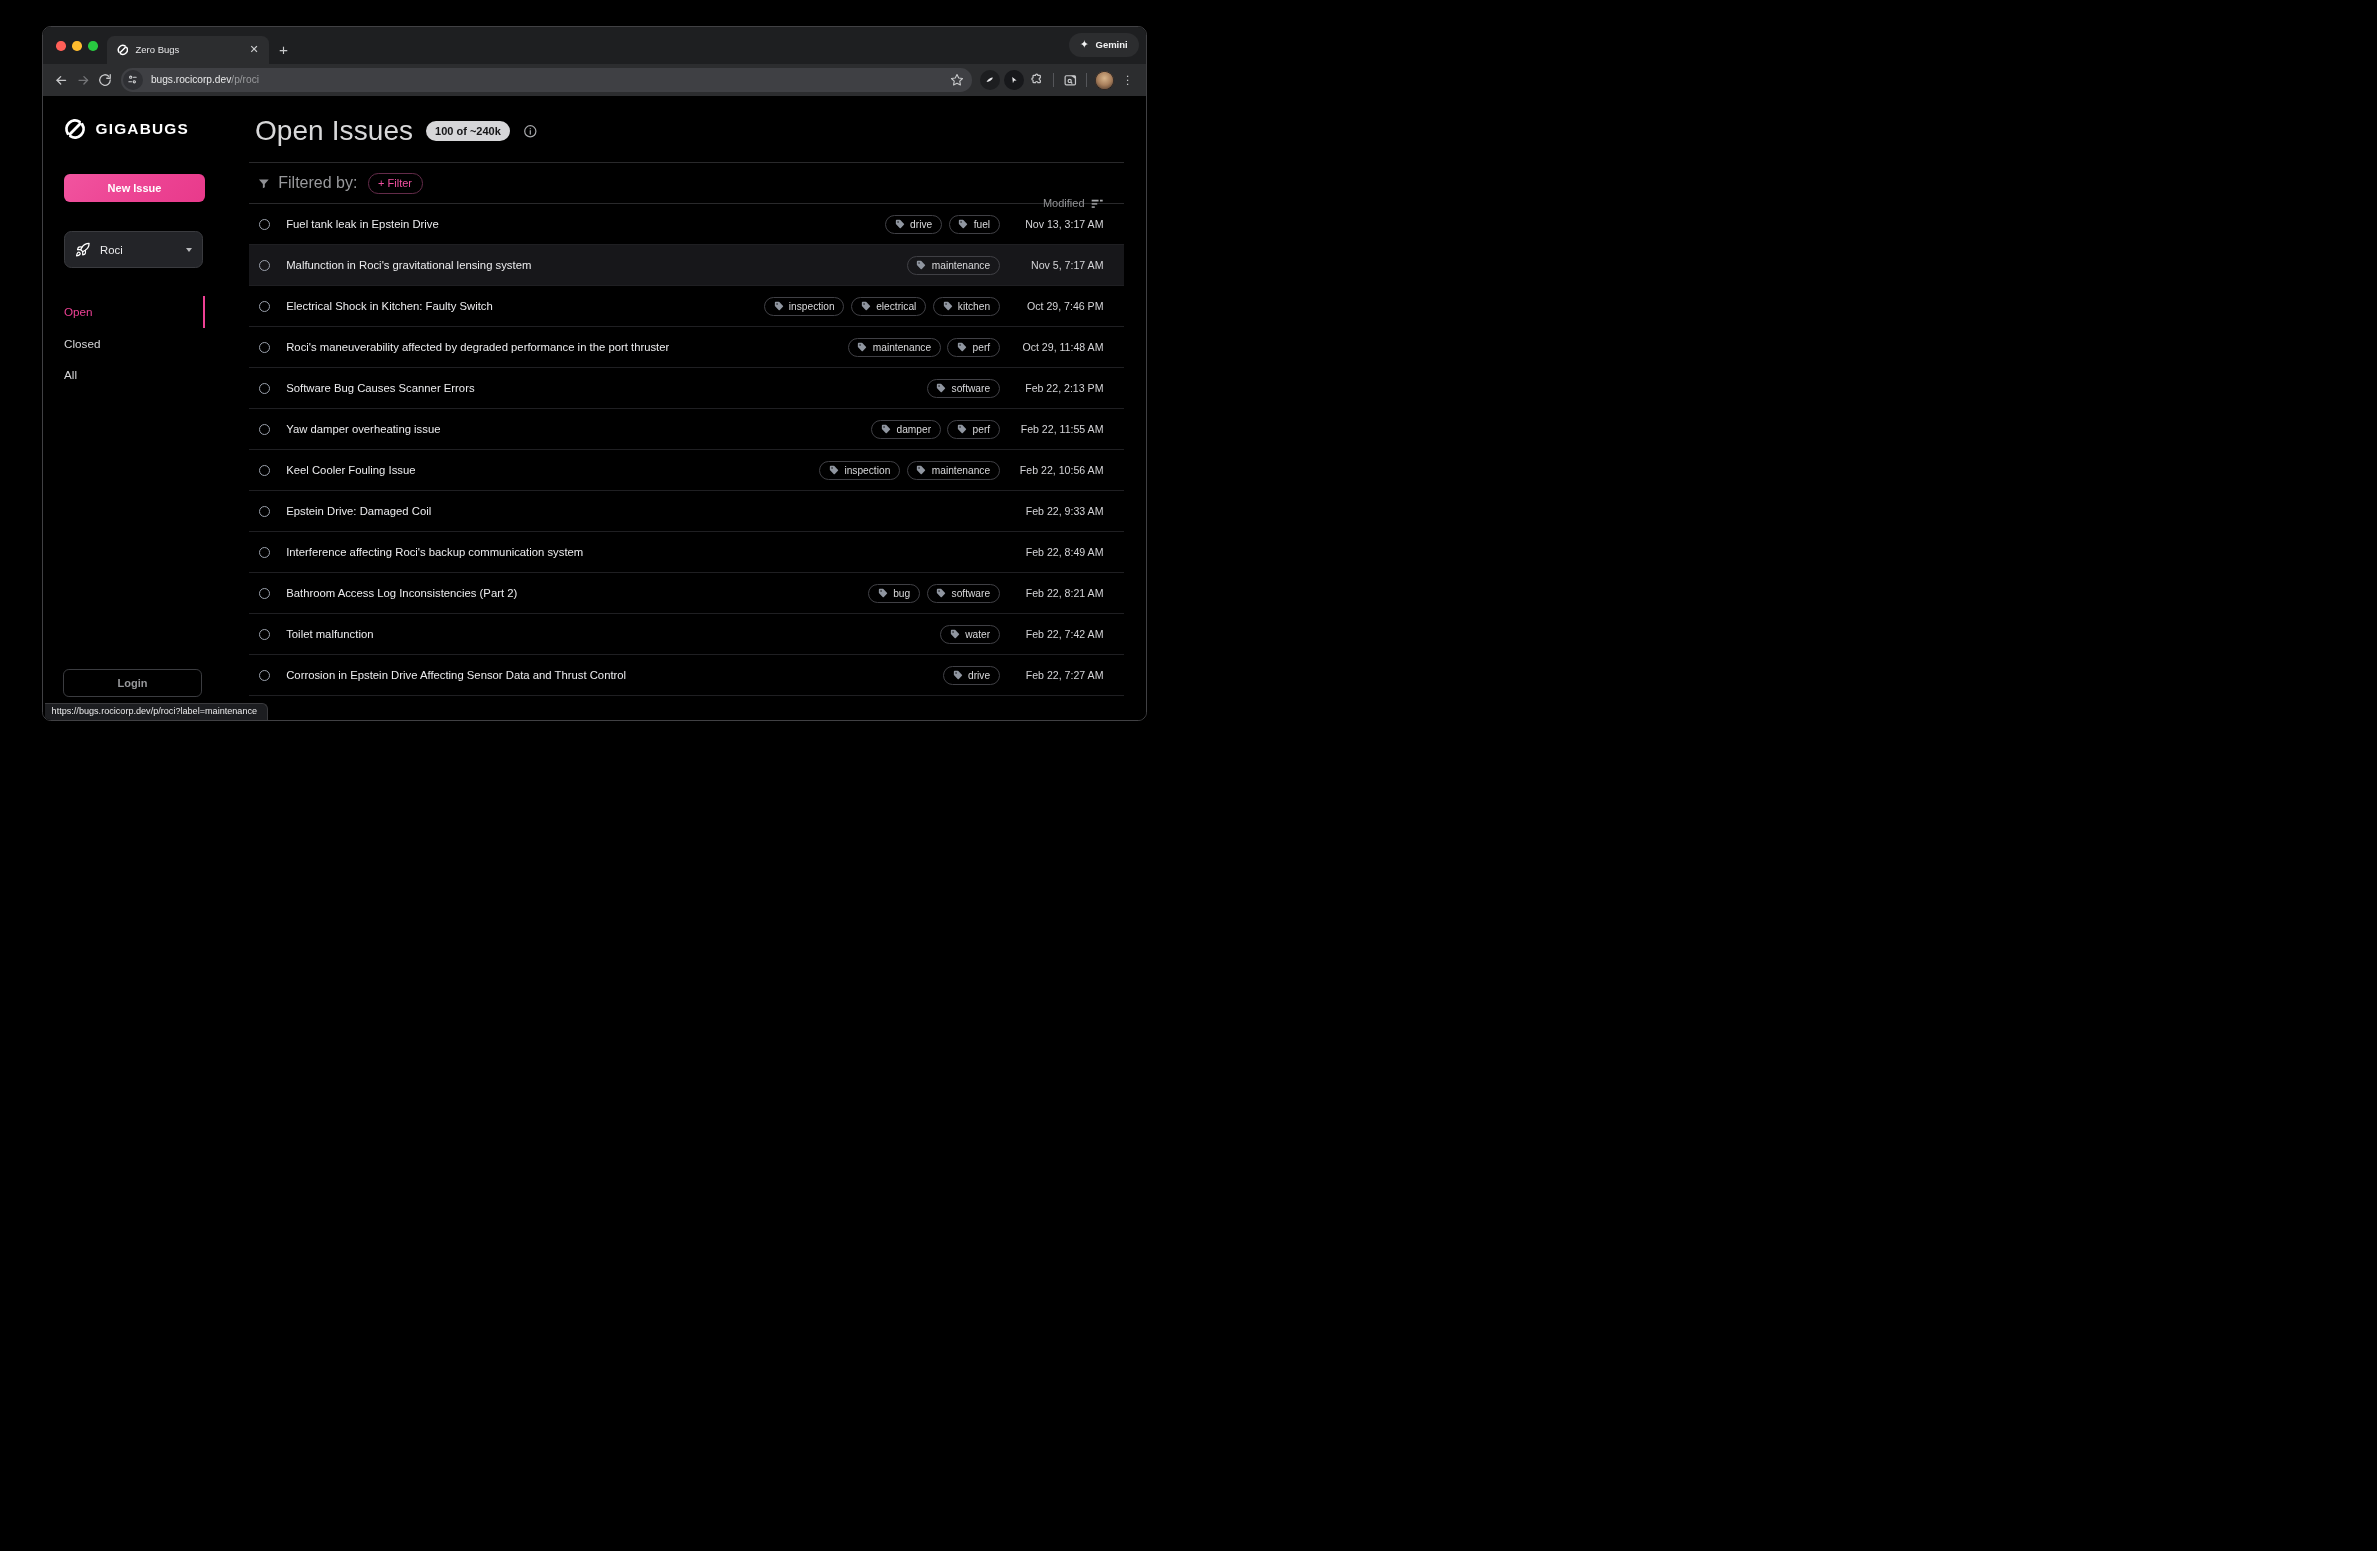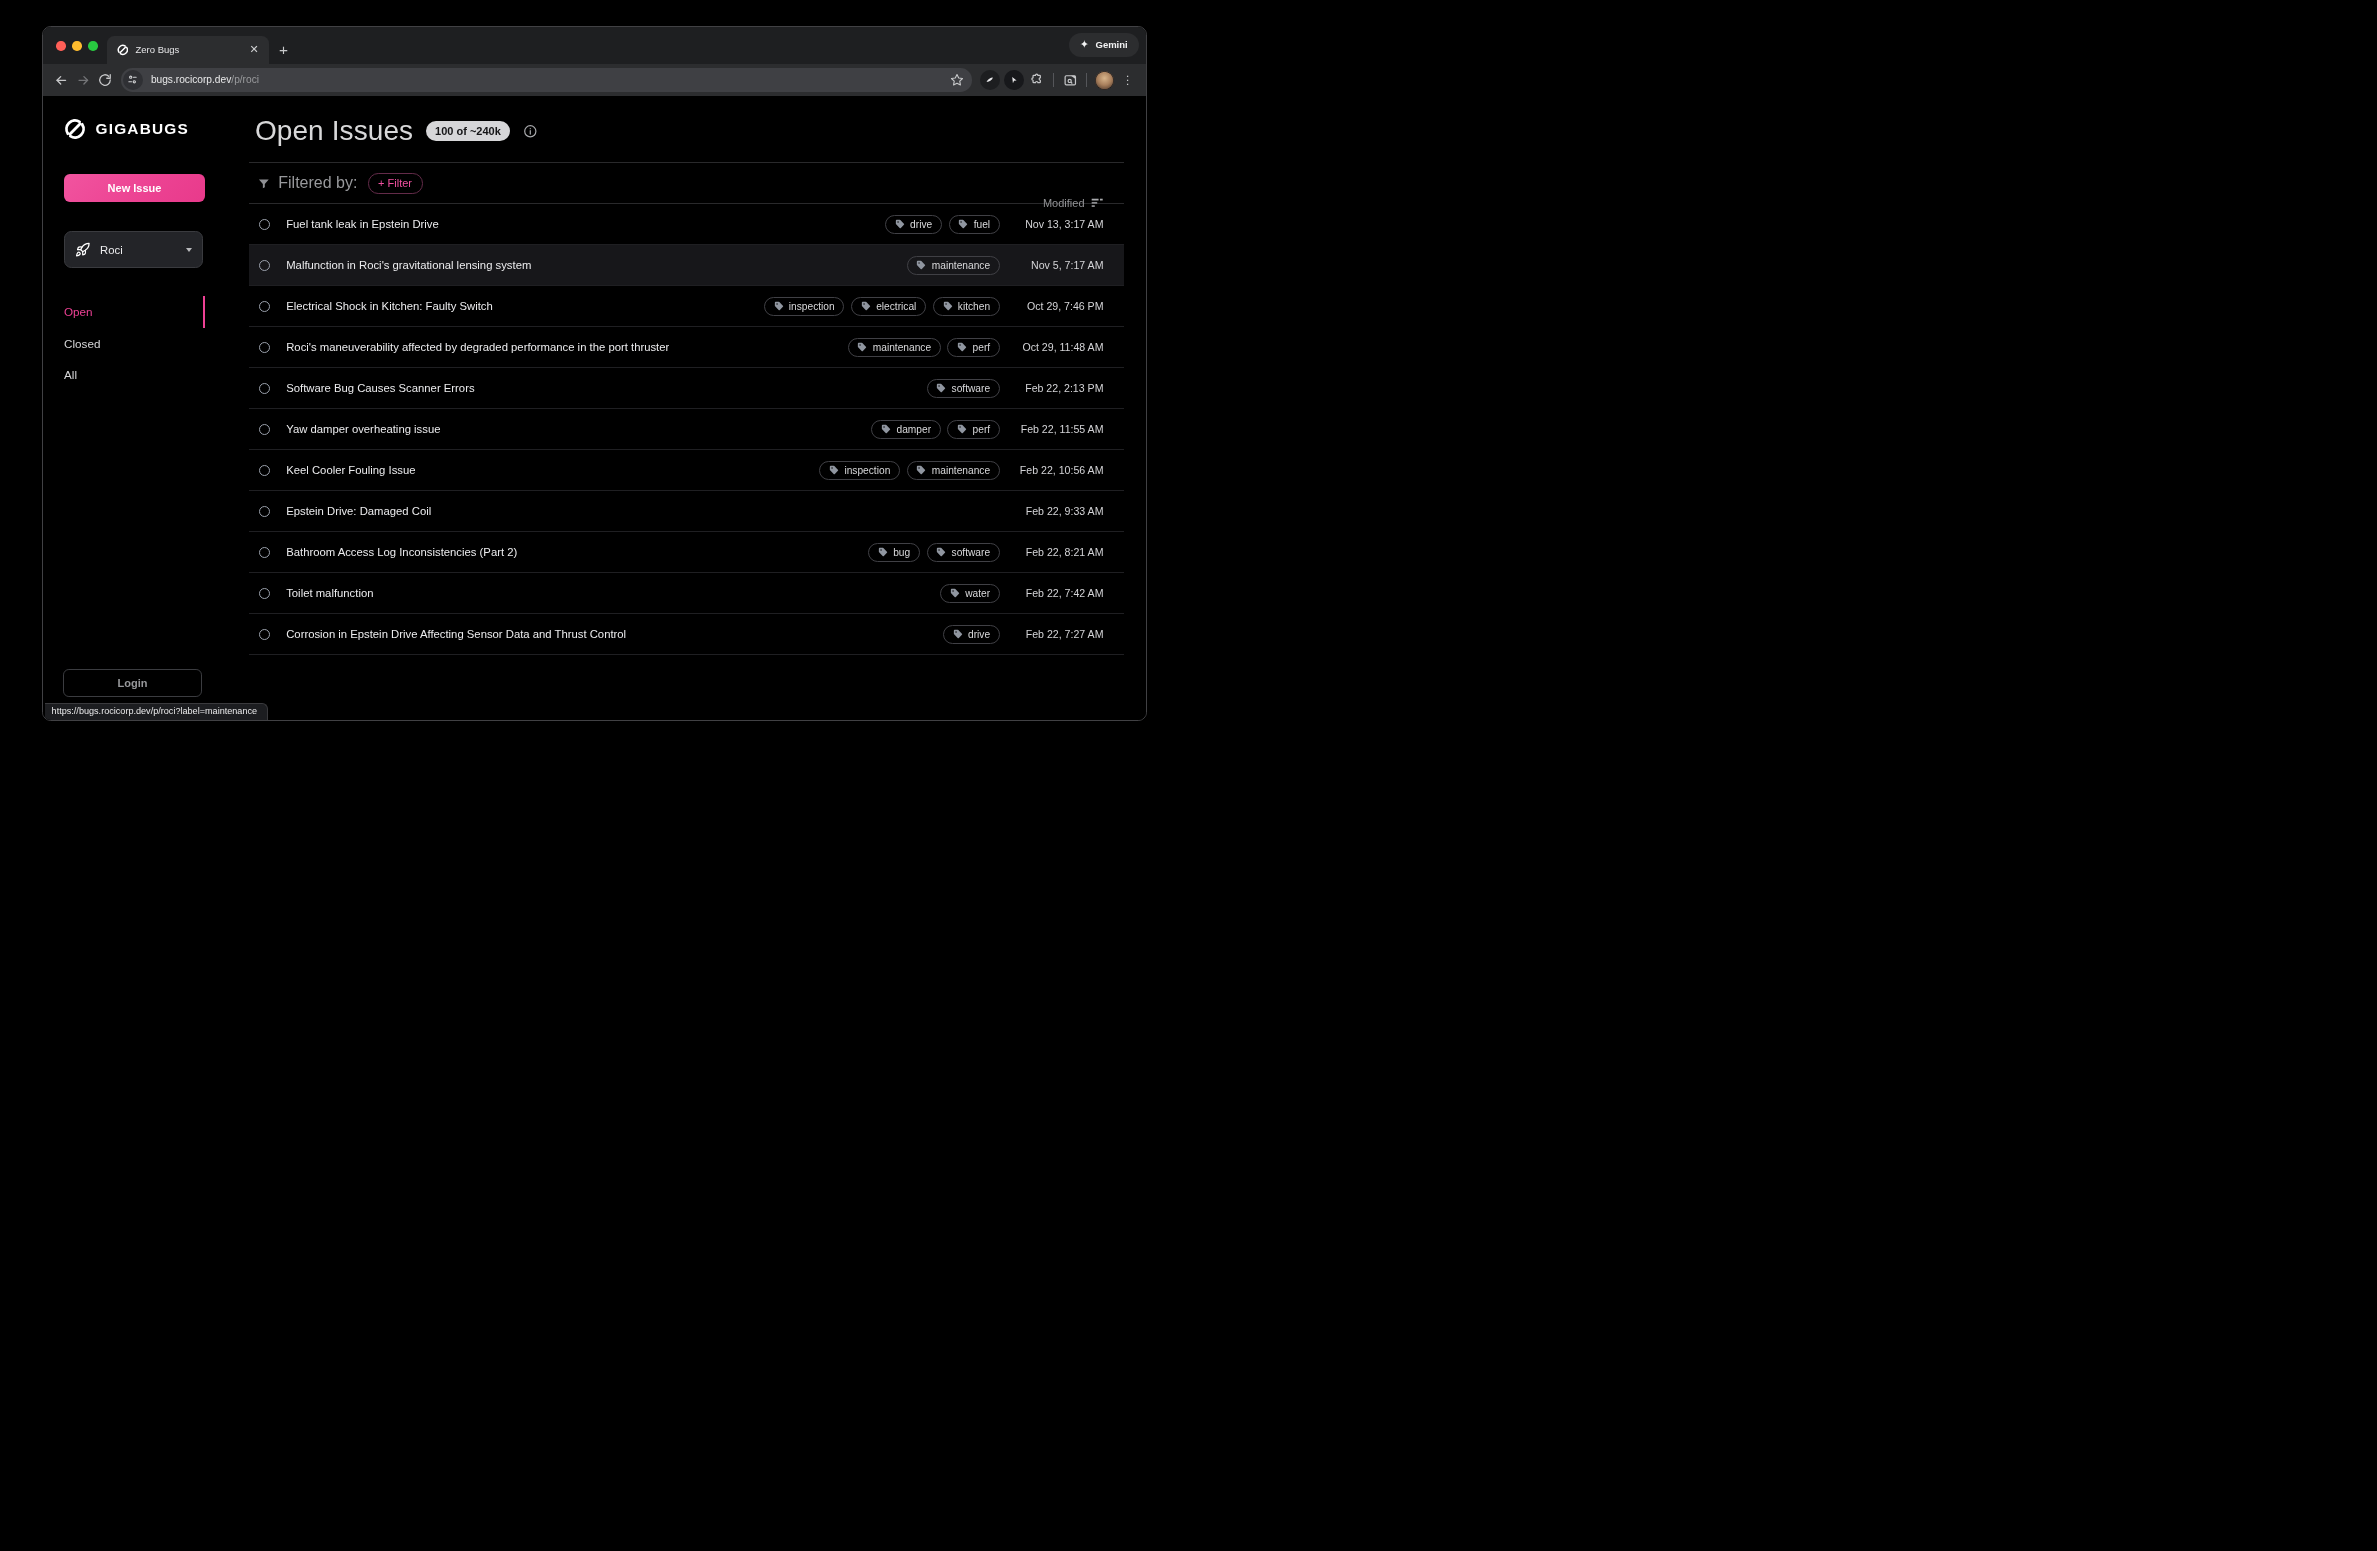--- a/index.html
+++ b/index.html
@@ -65,21 +65,21 @@
   .main { flex:1; min-width:0; padding:0 22px 0 0; }
   .main-header { margin-top:19px; padding-left:5.9px; display:flex; align-items:center; gap:12.4px; }
   .page-title { font-size:28px; font-weight:500; color:#d8d8d9; letter-spacing:0.1px; }
   .count-badge { height:20.5px; padding:0 9.5px; border-radius:10.2px; background:#d6d6d8; color:#151517;
                  font-size:11px; font-weight:700; display:flex; align-items:center; }
   .filter-row { margin-top:15.4px; height:42px; border-top:0.7px solid #29292b; border-bottom:0.7px solid #29292b;
                 display:flex; align-items:center; padding:0 20.5px 0 8.8px; }
   .filtered-by { margin-left:8.8px; font-size:16px; color:#98999c; }
   .filter-pill { margin-left:10.2px; height:20.5px; padding:0 9.5px; border-radius:10.2px; border:0.7px solid #632b49;
                  color:#f050a0; font-size:11px; display:flex; align-items:center; }
-  .sort-group { margin-left:auto; display:flex; align-items:flex-start; gap:6.6px; color:#929396; font-size:11px;margin-top:40px; }
+  .sort-group { margin-left:auto; display:flex; align-items:flex-end; gap:6.6px; color:#929396; font-size:11px;margin-top:40px; }
 
   .row { height:41px; display:flex; align-items:center; padding:0 20.5px 0 9.5px; border-bottom:0.7px solid #1f1f22; }
   .row.hovered { background:#17171a; }
   .circle-status { width:11.7px; height:11.7px; border:1.1px solid #9aa0ab; border-radius:50%; flex:none; }
   .issue-title { margin-left:16px; font-size:11.3px; color:#ececee; white-space:nowrap; overflow:hidden; }
   .labels { margin-left:auto; display:flex; align-items:center; gap:6.6px; flex:none; }
   .label-pill { height:19px; padding:0 8.8px; border:0.7px solid #404045; border-radius:9.5px;
                 display:flex; align-items:center; gap:5.1px; font-size:10.2px; color:#d9d9db; flex:none; }
   .issue-date { width:89px; margin-left:14.6px; text-align:right; font-size:10.6px; color:#d4d4d7; flex:none; white-space:nowrap; }
 
@@ -388,20 +388,26 @@
               <span class="issue-date">Feb 22, 10:56 AM</span>
             </div>
             <div class="row">
               <span class="circle-status"></span>
               <span class="issue-title">Epstein Drive: Damaged Coil</span>
               <span class="labels"></span>
               <span class="issue-date">Feb 22, 9:33 AM</span>
             </div>
             <div class="row">
               <span class="circle-status"></span>
+              <span class="issue-title">Interference affecting Roci's backup communication system</span>
+              <span class="labels"></span>
+              <span class="issue-date">Feb 22, 8:49 AM</span>
+            </div>
+            <div class="row">
+              <span class="circle-status"></span>
               <span class="issue-title">Bathroom Access Log Inconsistencies (Part 2)</span>
               <span class="labels">
                 <span class="label-pill">
                   <svg width="10.2" height="10.2" viewBox="0 0 24 24">
                     <path fill="#9096a0" fill-rule="evenodd" d="M12.59 2.59A2 2 0 0 0 11.17 2H4a2 2 0 0 0-2 2v7.17c0 .53.21 1.04.59 1.41l8.4 8.4a2 2 0 0 0 2.83 0l7.17-7.17a2 2 0 0 0 0-2.83l-8.4-8.4zM7.2 8.9a1.7 1.7 0 1 1 0-3.4 1.7 1.7 0 0 1 0 3.4z"></path>
                   </svg>
                   <span>bug</span>
                 </span>
                 <span class="label-pill">
                   <svg width="10.2" height="10.2" viewBox="0 0 24 24">

